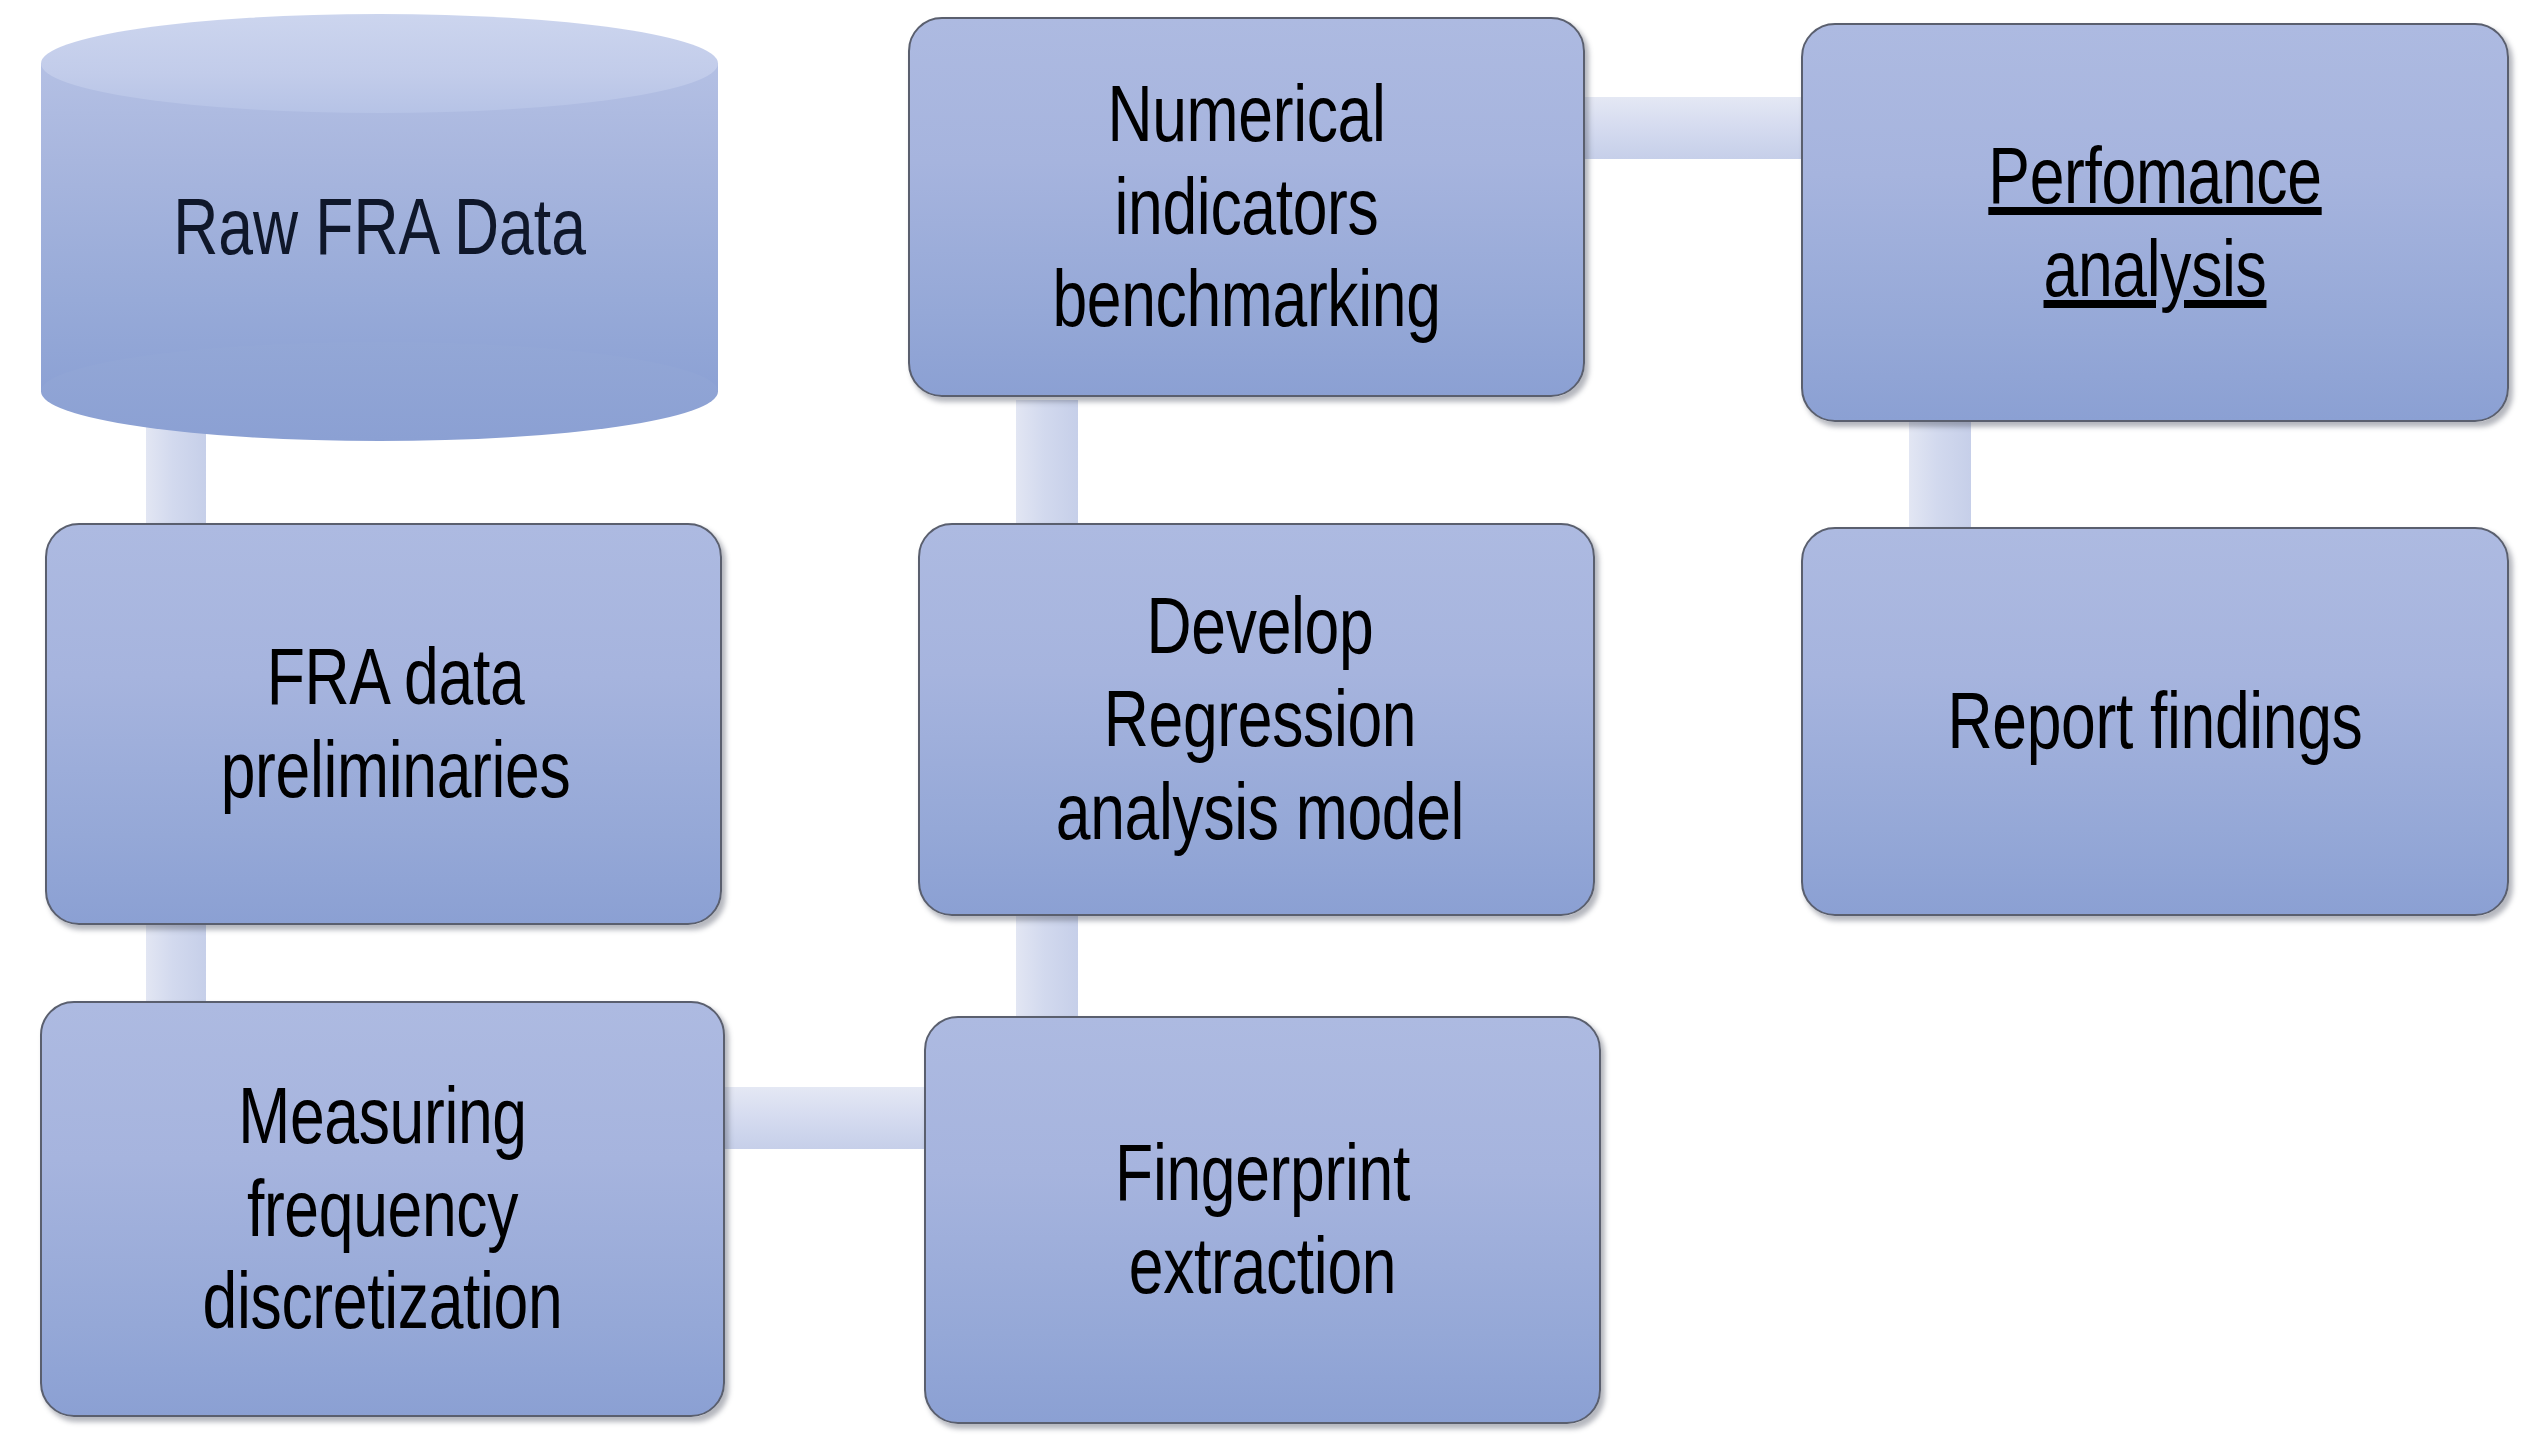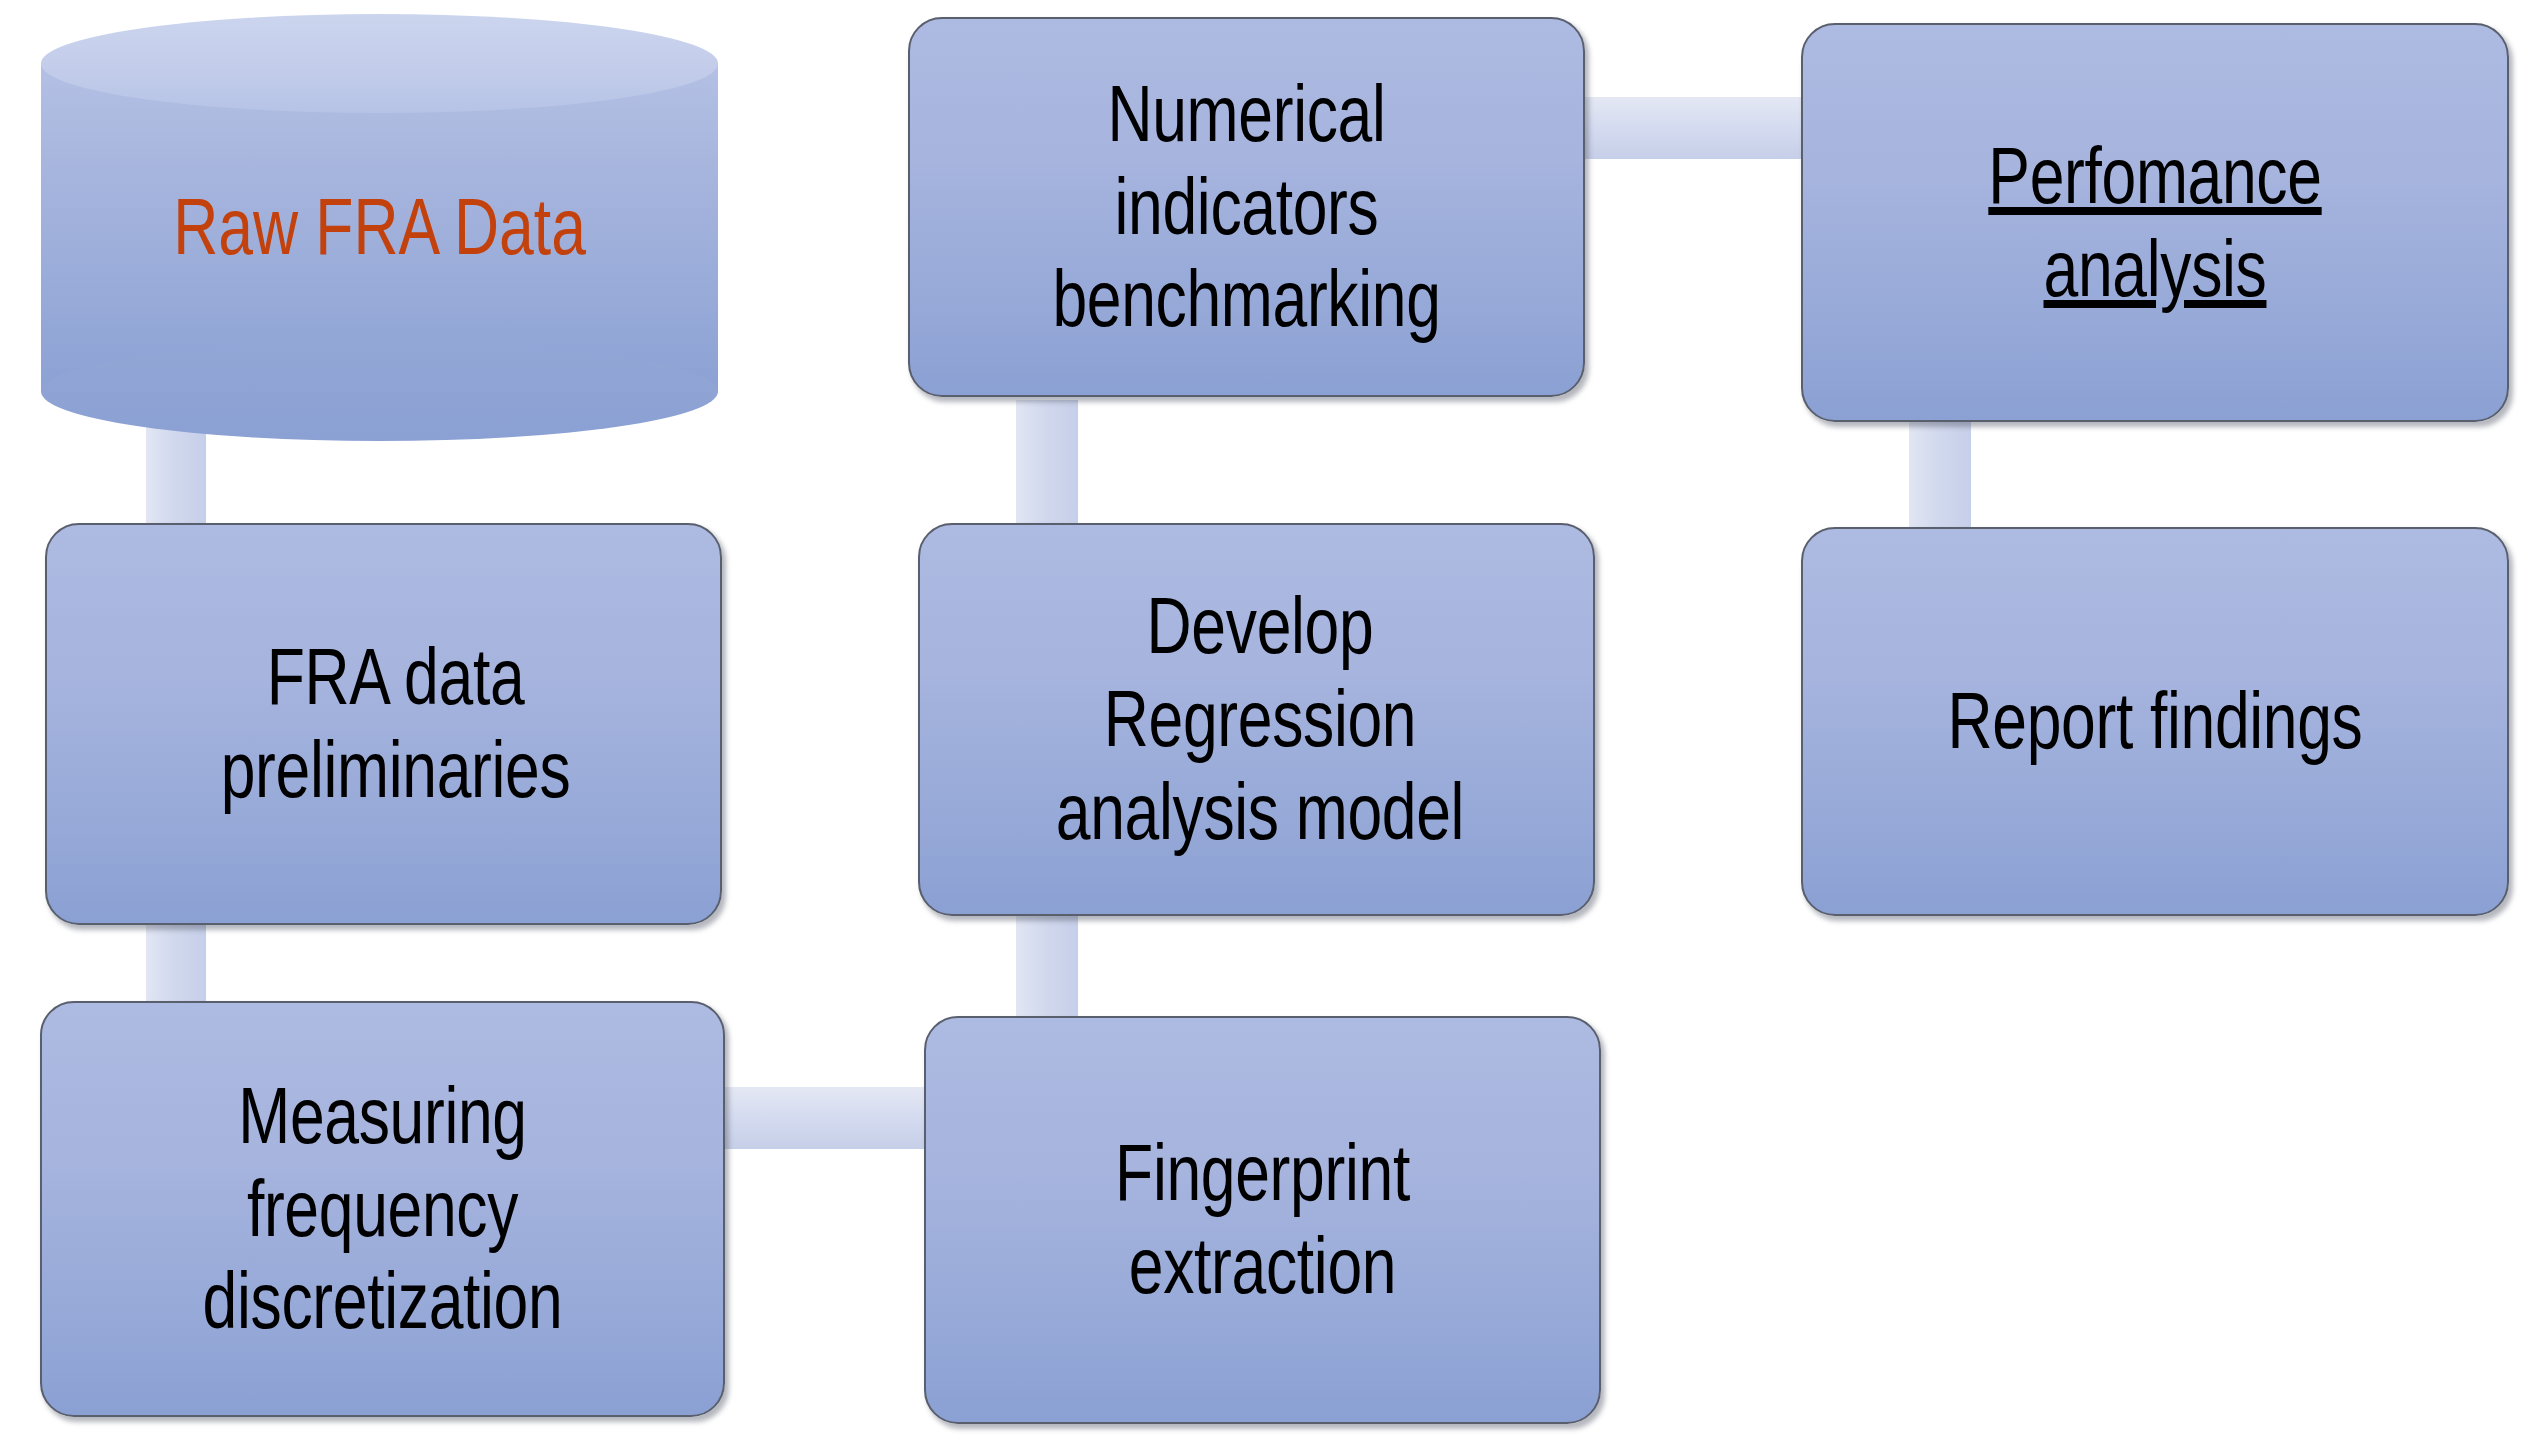--- a/index.html
+++ b/index.html
@@ -90,21 +90,21 @@
   .cyl-label {
     position: absolute;
     left: 0;
     right: 0;
     top: 0;
     bottom: 0;
     display: flex;
     align-items: center;
     justify-content: center;
     z-index: 4;
-    color: #c2410c;
+    color: #0f172a;
   }
   .cyl-label span {
     font-size: 80px;
     line-height: 1.16;
     transform: scaleX(0.78);
     transform-origin: center center;
     display: block;
     white-space: nowrap;
   }
 </style>

